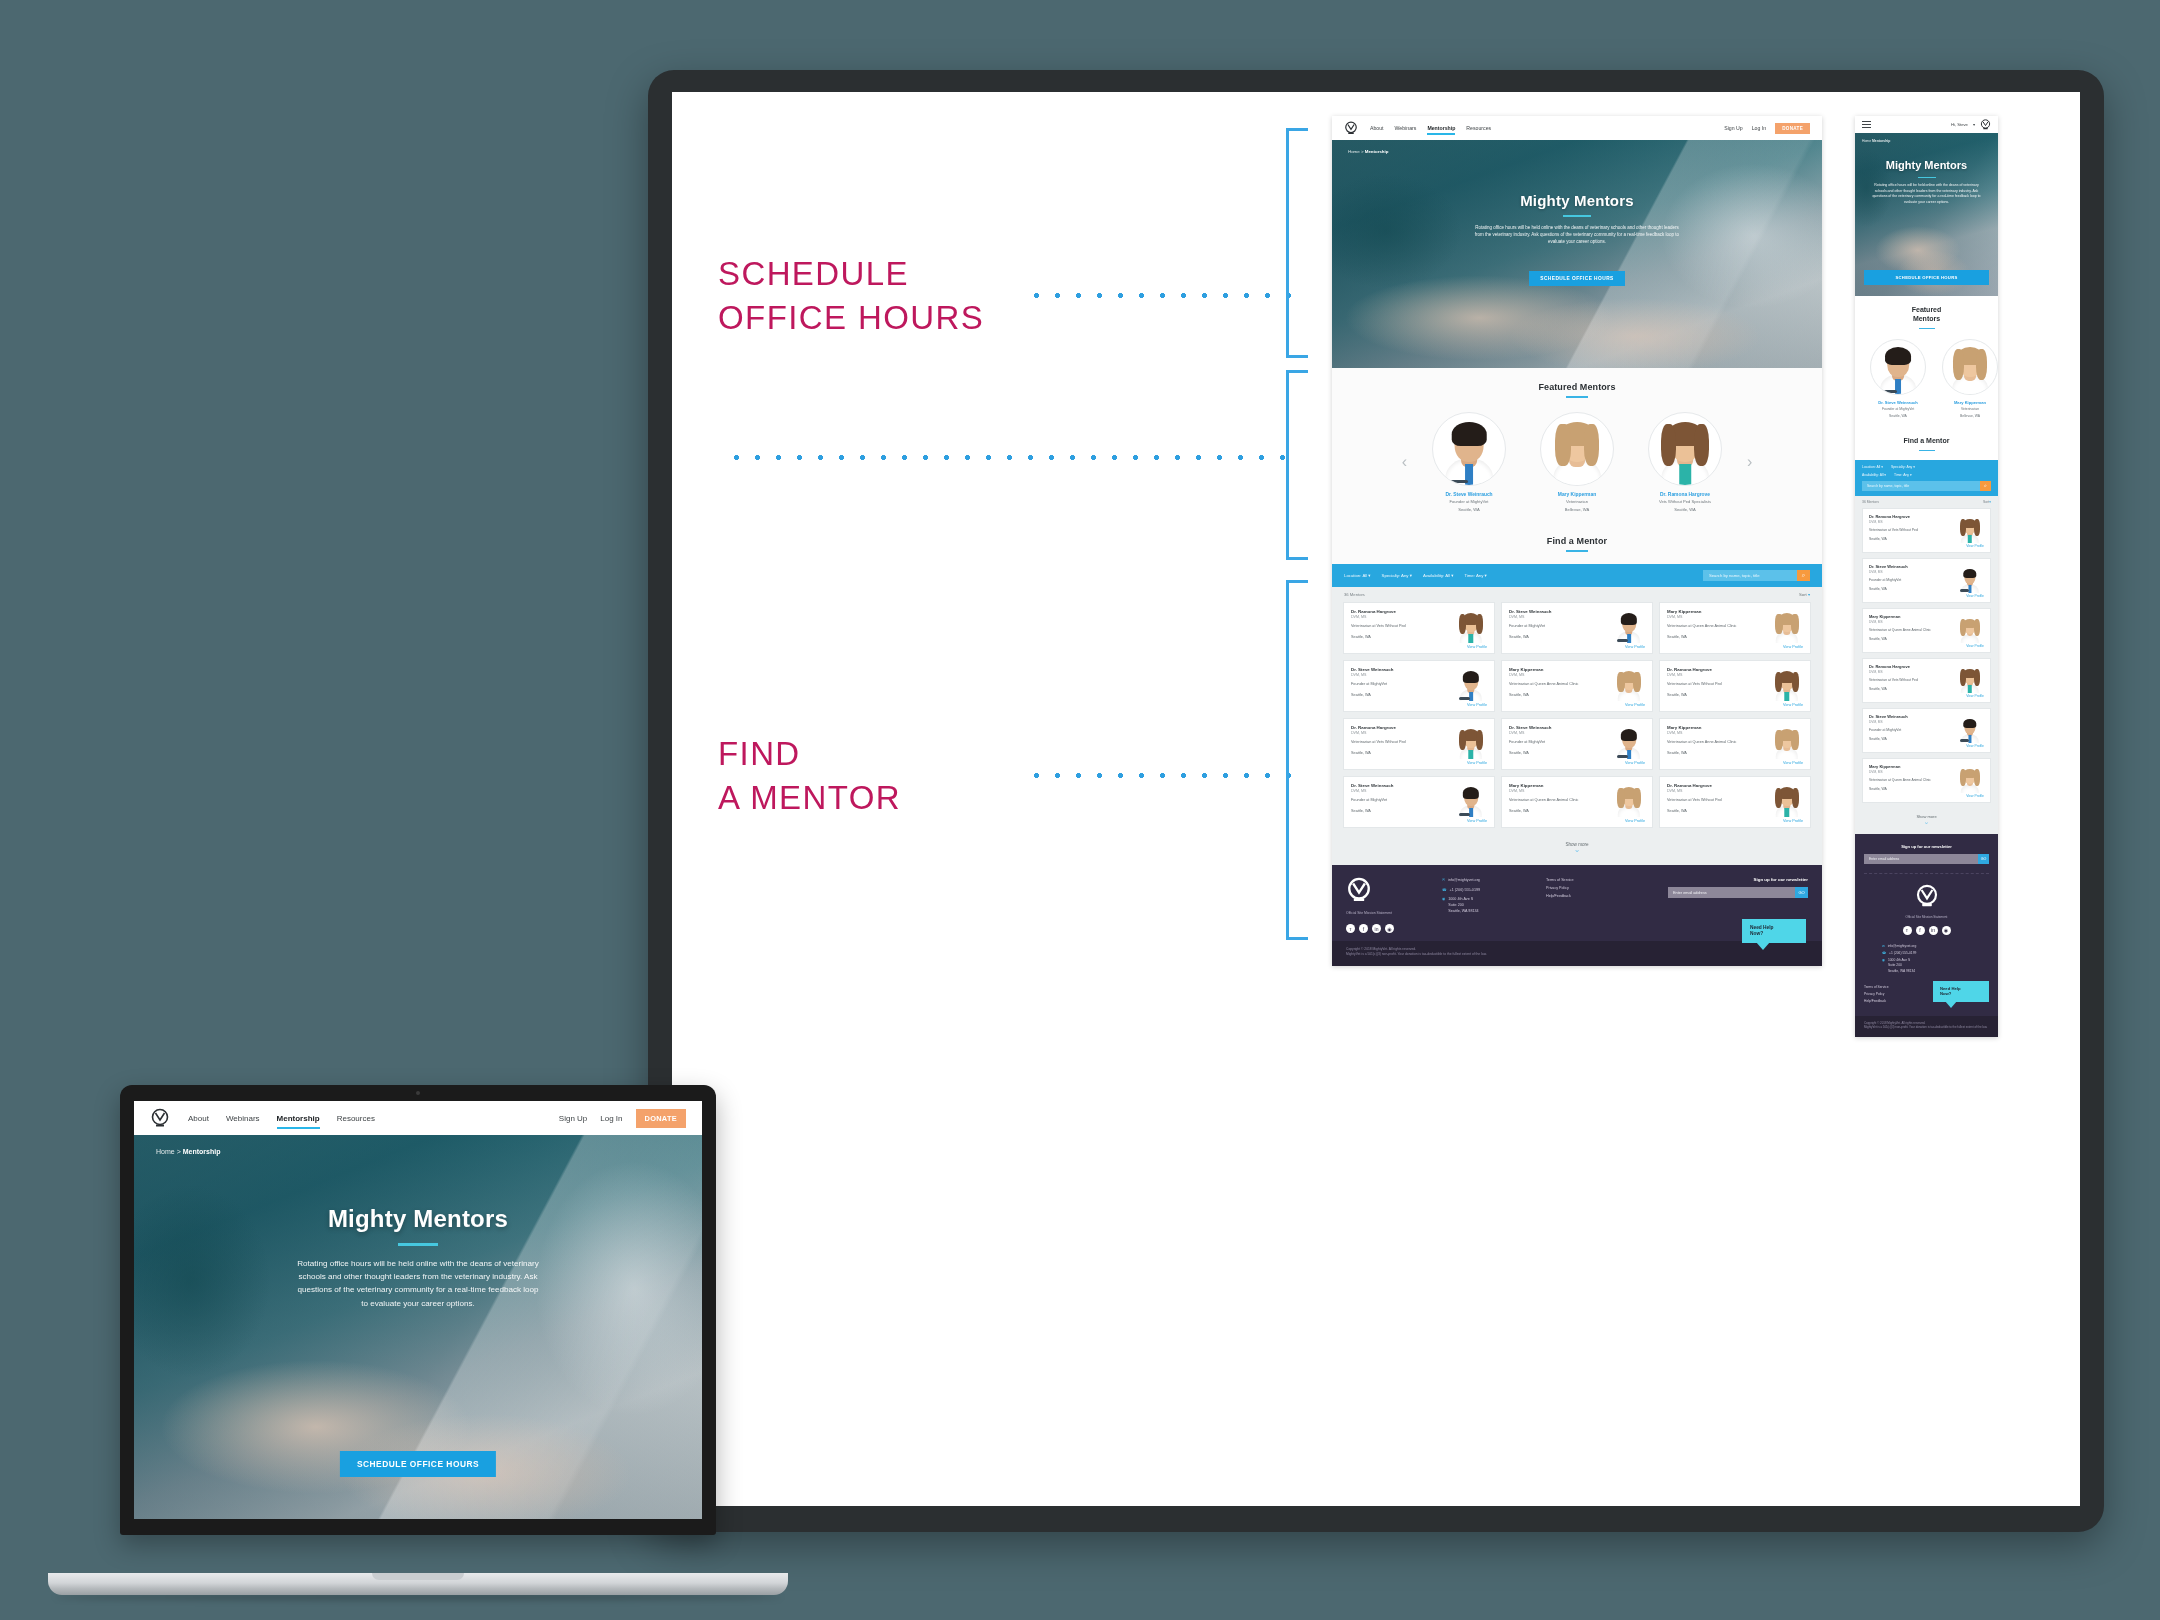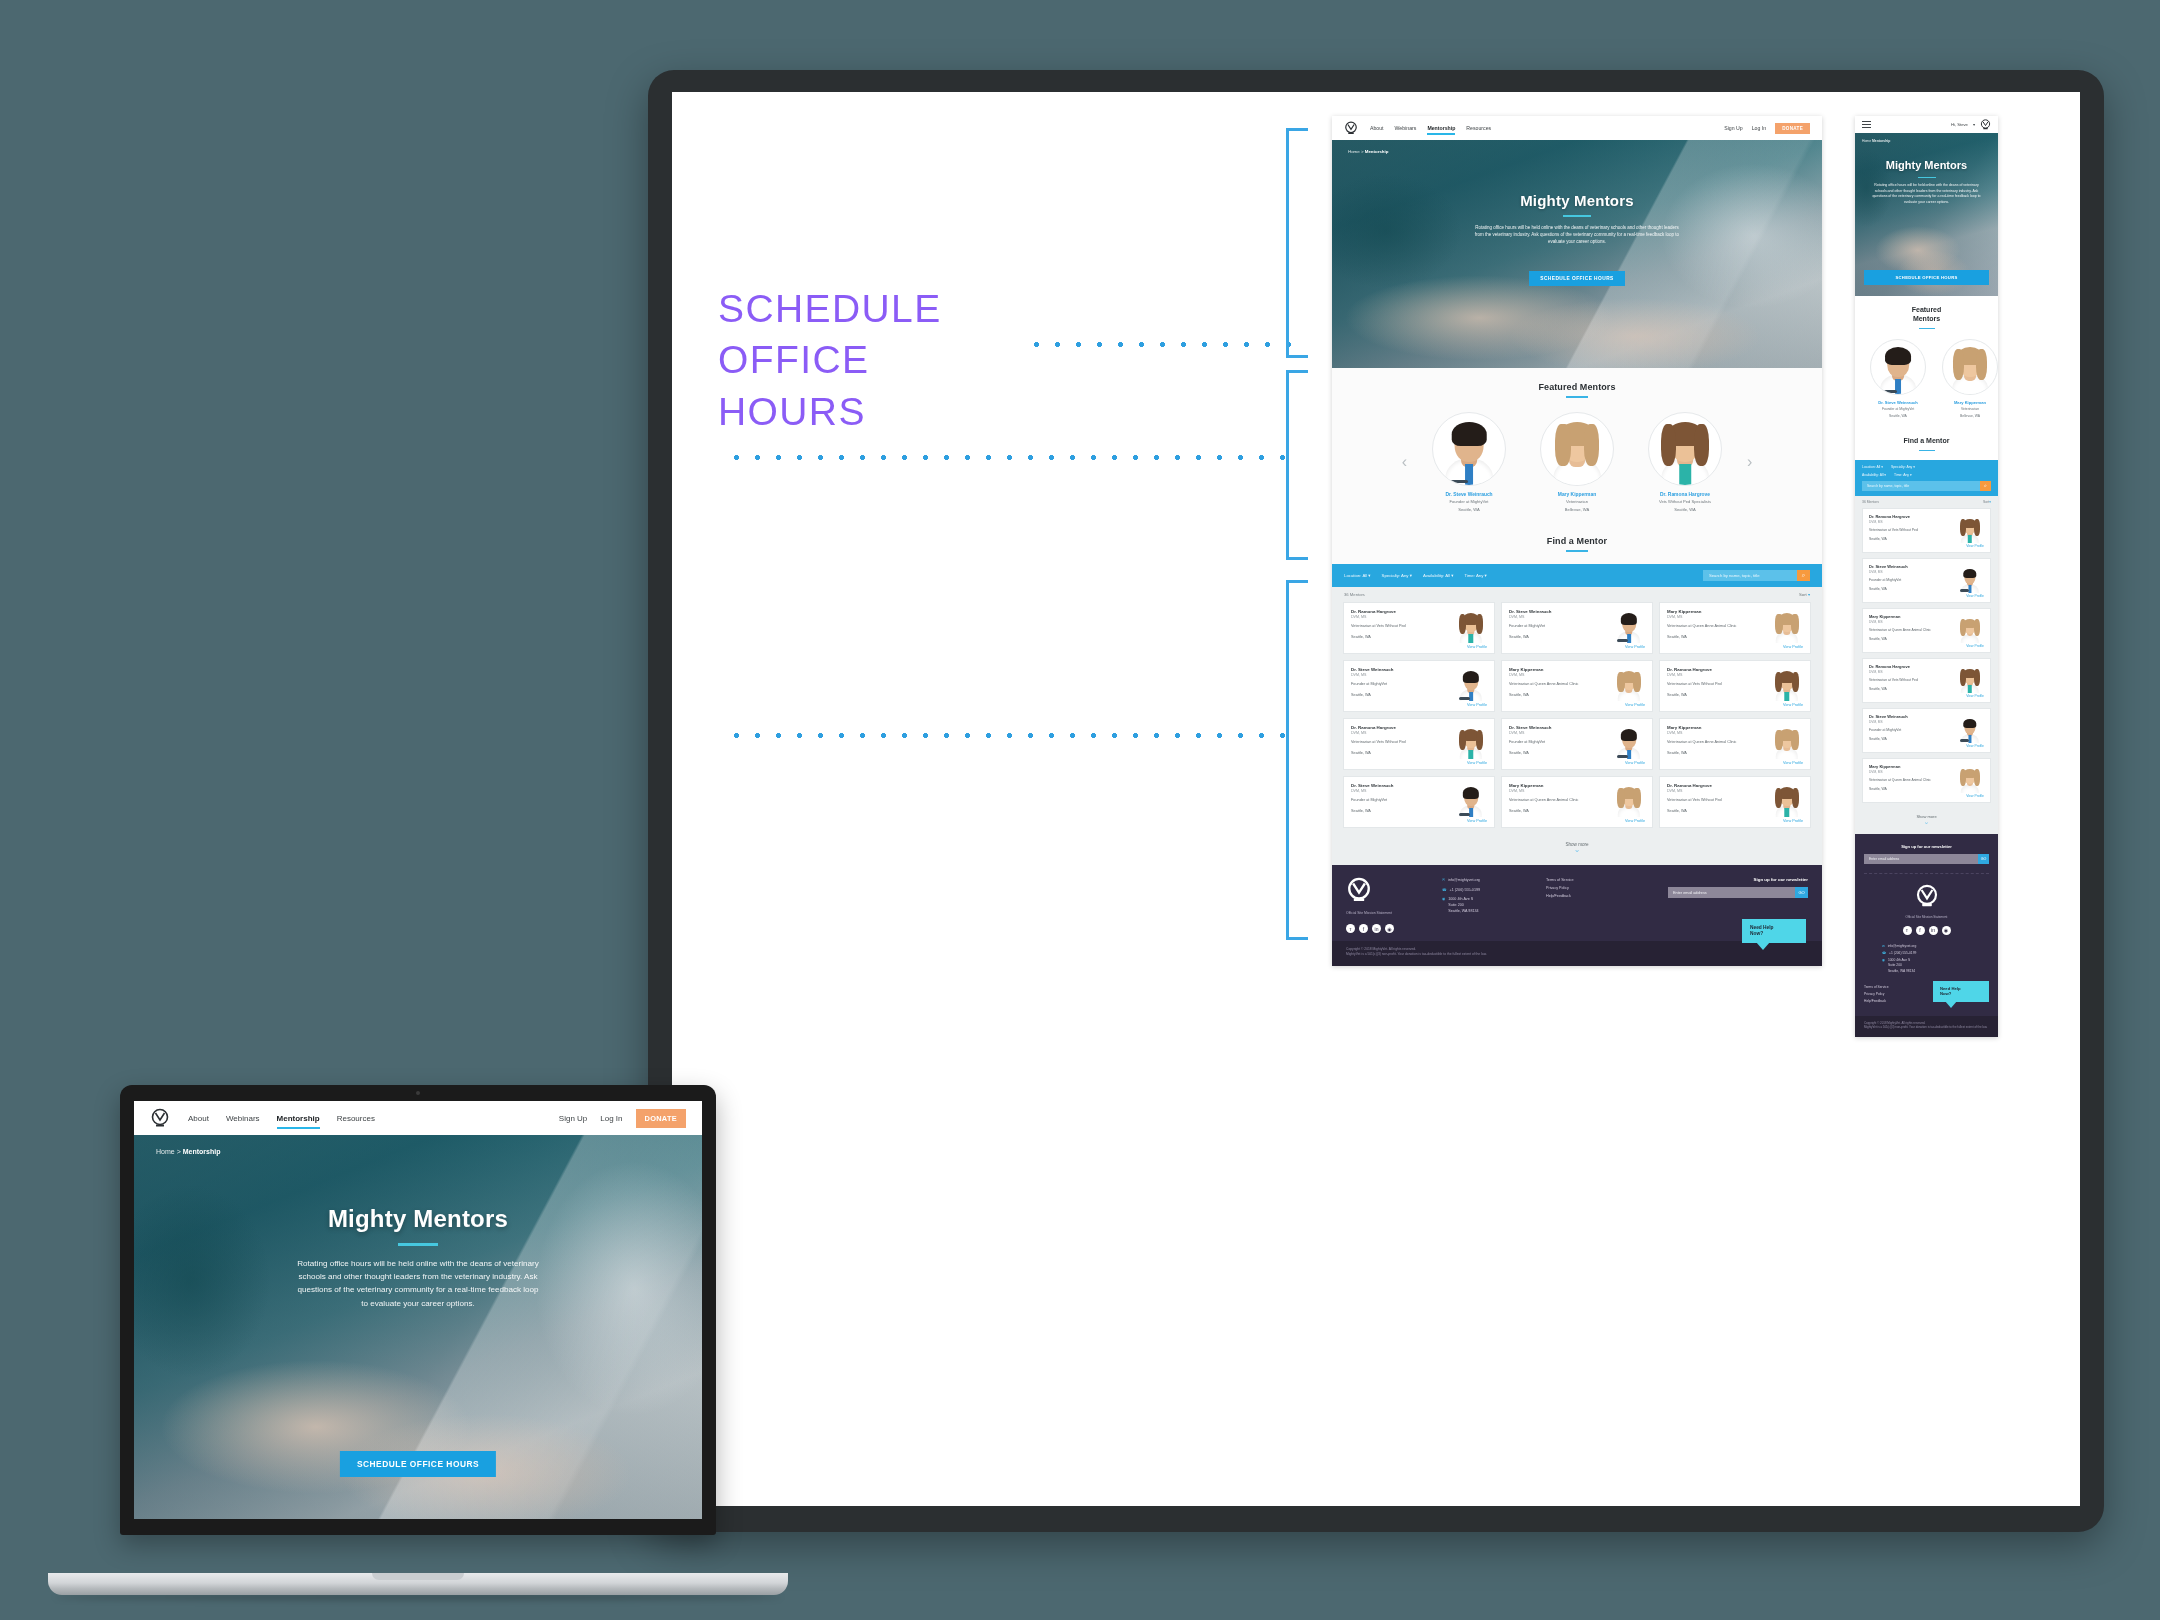--- a/index.html
+++ b/index.html
@@ -28,28 +28,27 @@
     position: relative;
   }
 
   
   .annotation {
     position: absolute;
     display: flex;
     align-items: center;
   }
   .annot-label {
-    font-size: 39px;
+    font-size: 33px;
     letter-spacing: 1.4px;
     line-height: 1.32;
-    color: #8b5cf6;
+    color: #be185d;
     font-weight: 400;
     white-space: pre-line;
     width: 300px;
-    margin-top: 31px;
   }
   .annot-dots {
     flex: 1;
     height: 7px;
     margin-left: 8px;
     background-image: radial-gradient(circle, #2e9fe0 2.6px, transparent 2.8px);
     background-size: 21px 7px;
     background-repeat: repeat-x;
   }
   #annot-schedule { left: 46px; top: 160px; width: 580px; }
@@ -381,20 +380,22 @@
 
     <div class="annotation" id="annot-schedule">
       <div class="annot-label">SCHEDULE
 OFFICE HOURS</div>
       <div class="annot-dots"></div>
     </div>
     <div class="annotation" id="annot-featured">
       <div class="annot-dots"></div>
     </div>
     <div class="annotation" id="annot-find">
+      <div class="annot-label">FIND
+A MENTOR</div>
       <div class="annot-dots"></div>
     </div>
 
     <div class="bracket" id="bracket-1"></div>
     <div class="bracket" id="bracket-2"></div>
     <div class="bracket" id="bracket-3"></div>
 
     <div id="desktop-preview">
 
       <div class="dk-nav">

